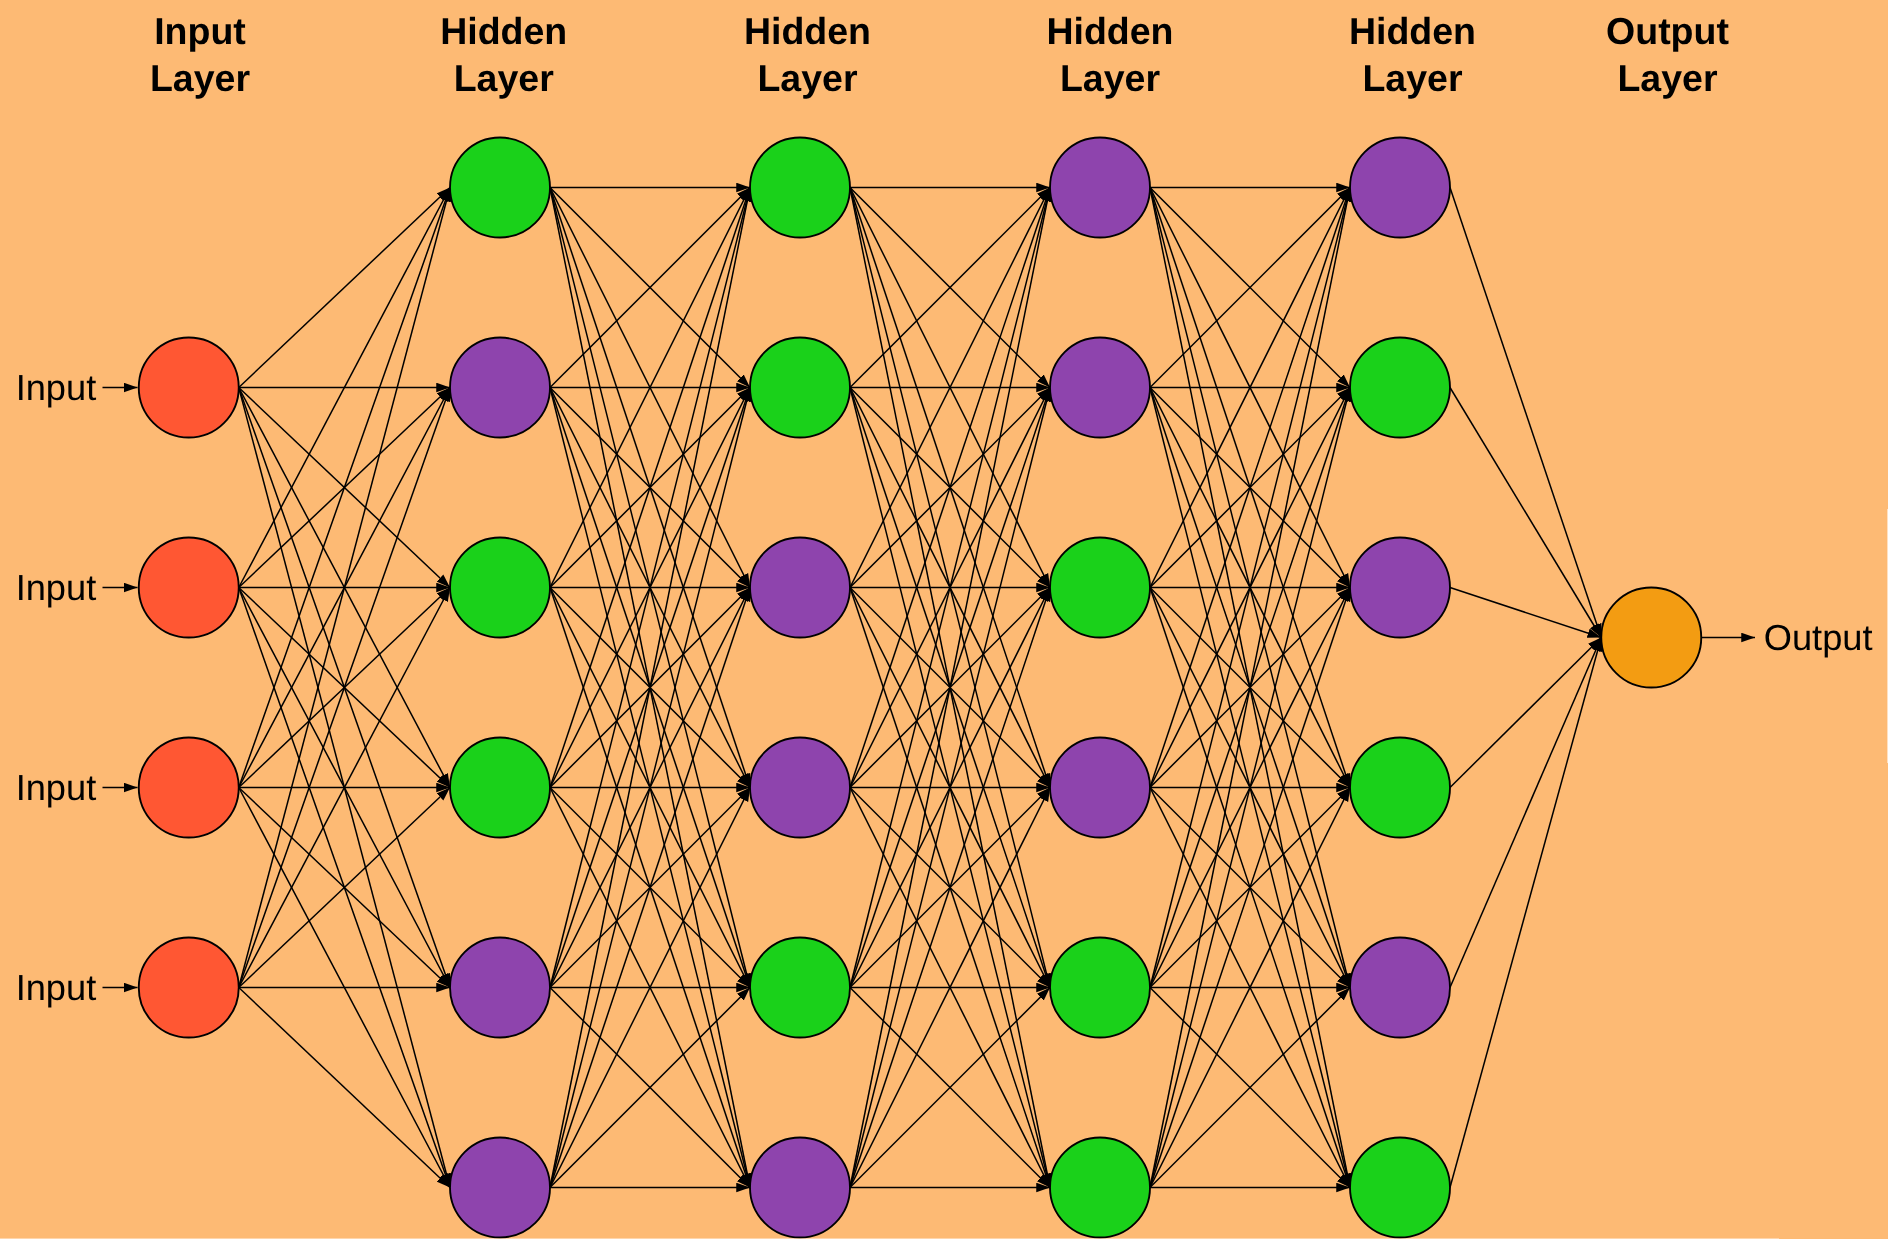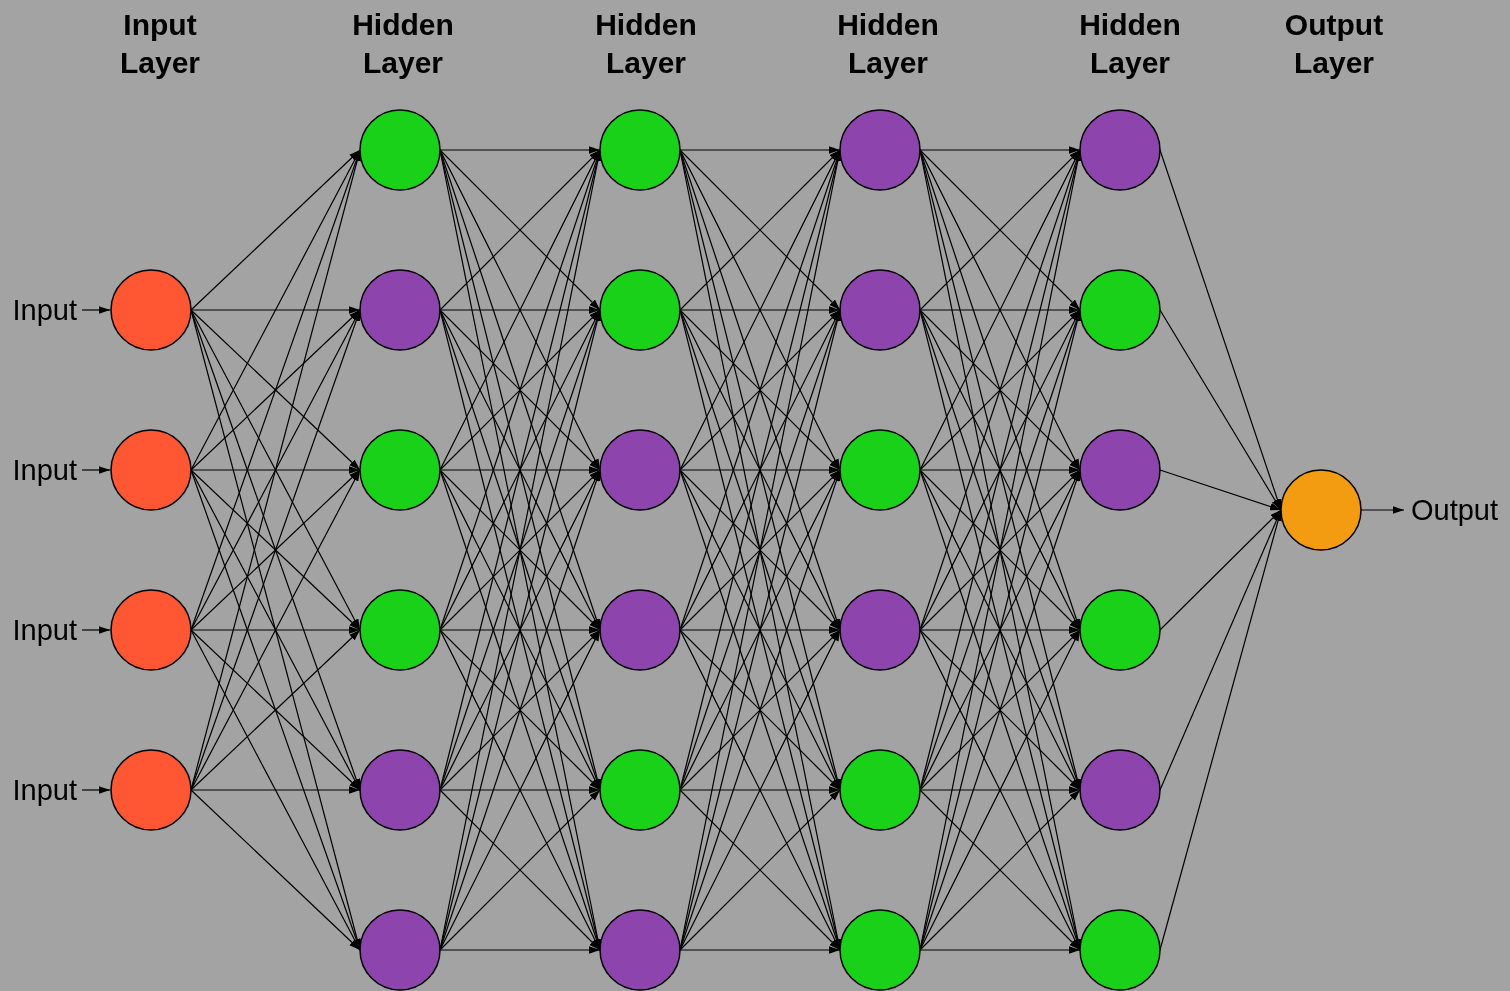--- a/index.html
+++ b/index.html
@@ -1,16 +1,16 @@
 <!DOCTYPE html>
 <html><head>
 <meta charset="utf-8">
 <style>
   html, body { margin: 0; padding: 0; background: #ffffff; }
-  .canvas { width: 1510px; height: 991px; position: relative; background: #a3a3a3; overflow: hidden; }
+  .canvas { width: 1510px; height: 991px; position: relative; background: #fdba74; overflow: hidden; }
   svg { display: block; }
   .edge { stroke: #000000; stroke-width: 1.2; fill: none; }
   .node { stroke: #000000; stroke-width: 1.5; }
   .header {
     font-family: "Liberation Sans", sans-serif;
     font-weight: bold;
     font-size: 30px;
     text-anchor: middle;
     fill: #000000;
   }

